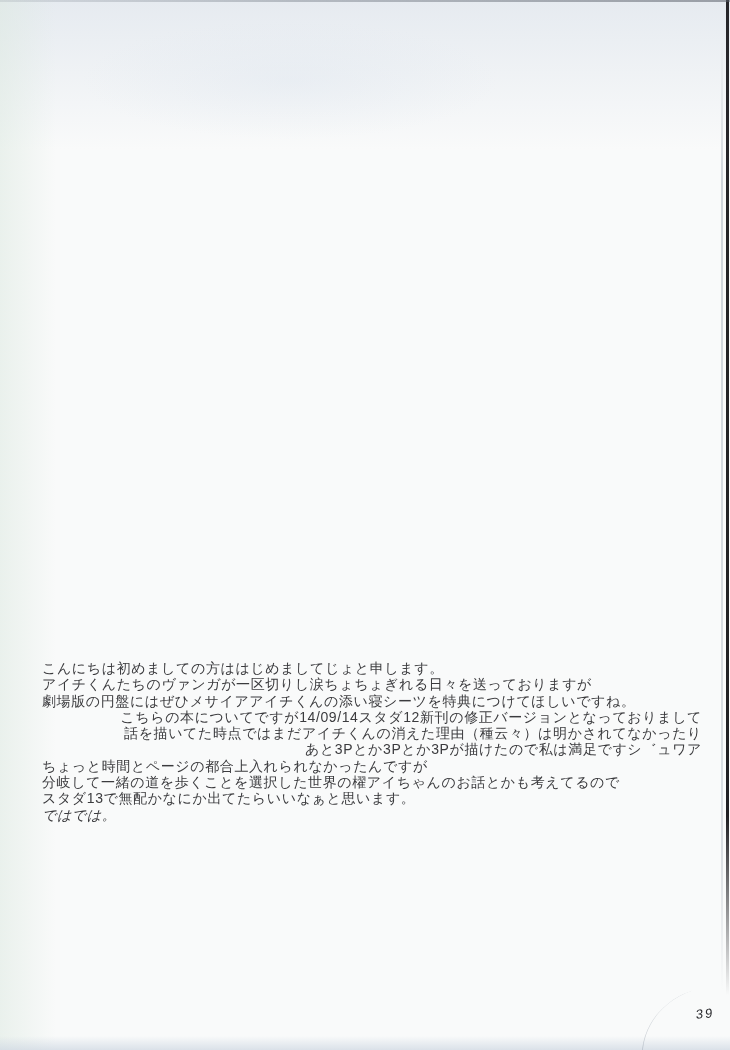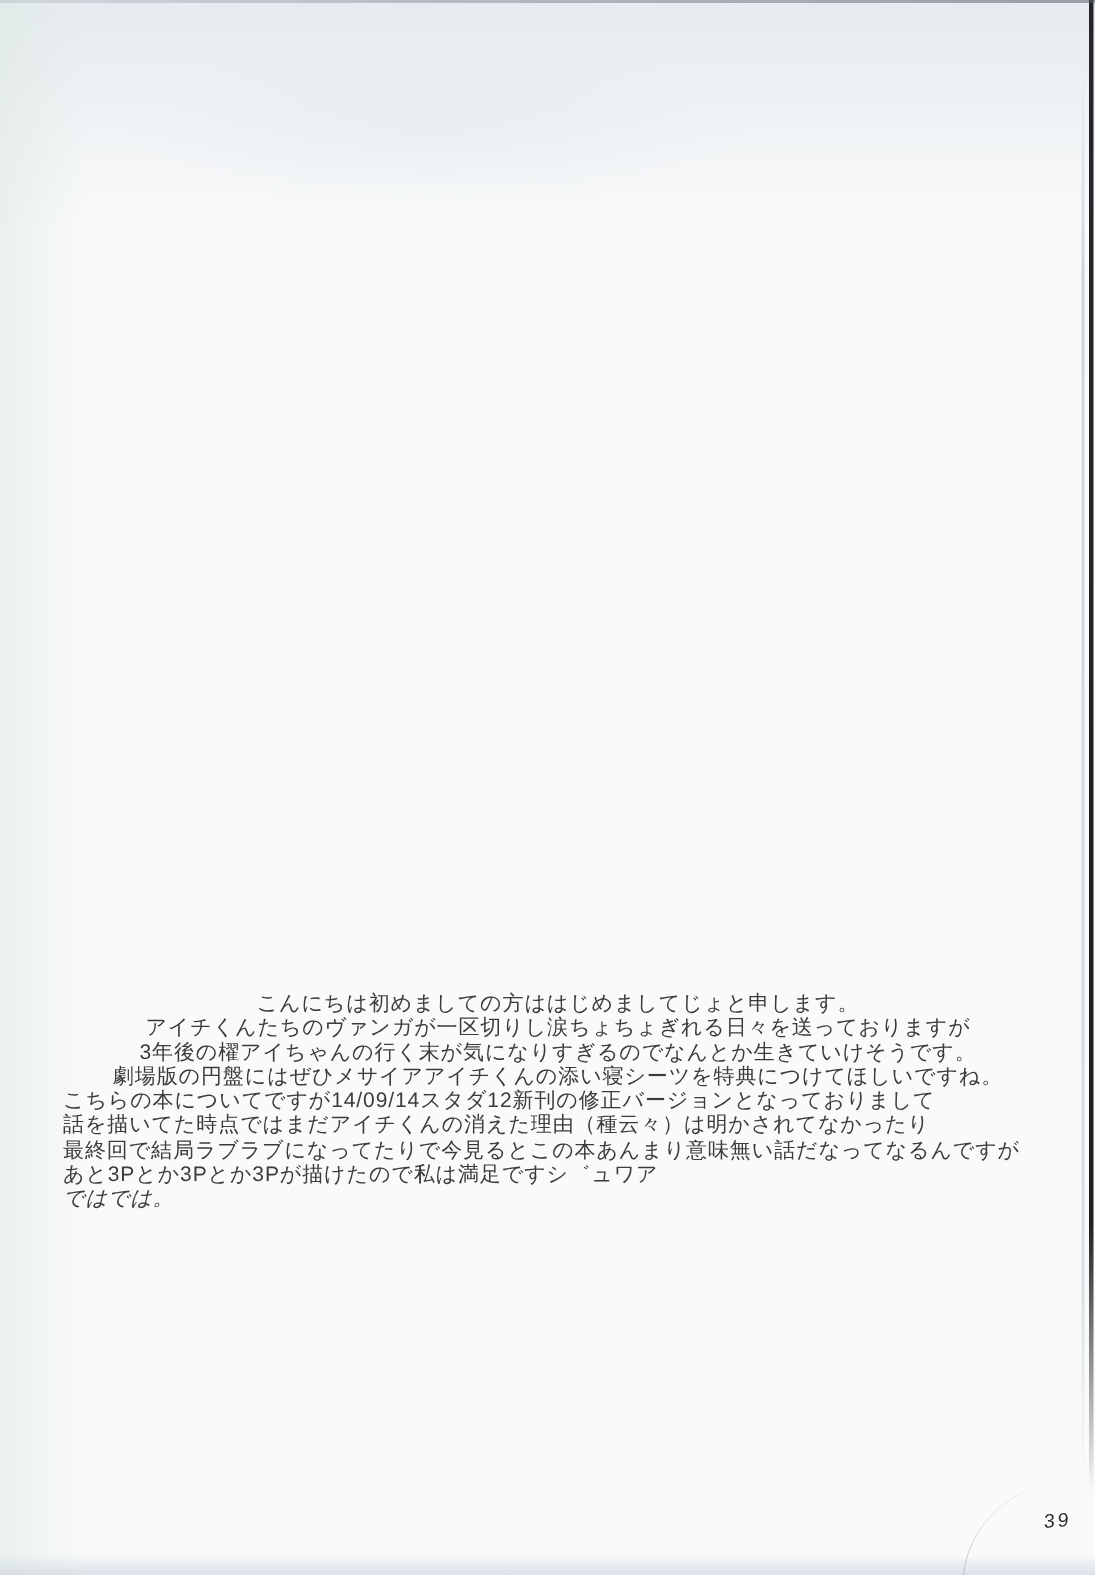--- a/index.html
+++ b/index.html
@@ -59,22 +59,22 @@
     position: absolute;
     left: 42px;
     top: 660px;
     width: 660px;
     font-size: 14px;
     line-height: 16.3px;
     letter-spacing: 0.6px;
     color: #3b3b3e;
   }
   .afterword p { margin: 0; padding: 0; }
-  .para-1 { margin-bottom: 16px; text-align: center; }
-  .para-2 { margin-bottom: 19px; }
+  .para-1 { margin-bottom: 16px; }
+  .para-2 { margin-bottom: 19px; text-align: right; }
   .para-3 { margin-bottom: 15px; }
   .closing { margin-bottom: 30px; font-style: italic; }
   .line { display: block; white-space: pre; }
   .page-number {
     position: absolute;
     left: 696px;
     top: 1006px;
     font-size: 13px;
     letter-spacing: 2px;
     color: #2c2c30;
@@ -88,28 +88,31 @@
 
   <div class="tint-top"></div>
   <div class="tint-left"></div>
   <div class="tint-blotch"></div>
   <div class="tint-bottom"></div>
 
   <div class="afterword">
     <p class="para-1">
       <span class="line">こんにちは初めましての方ははじめましてじょと申します。</span>
       <span class="line">アイチくんたちのヴァンガが一区切りし涙ちょちょぎれる日々を送っておりますが</span>
-      <span class="line">3年後の櫂アイちゃんの行く末が気になりすぎるのでなんとか生きていけそうです。</span>
       <span class="line">劇場版の円盤にはぜひメサイアアイチくんの添い寝シーツを特典につけてほしいですね。</span>
     </p>
     <p class="para-2">
       <span class="line">こちらの本についてですが14/09/14スタダ12新刊の修正バージョンとなっておりまして</span>
       <span class="line">話を描いてた時点ではまだアイチくんの消えた理由（種云々）は明かされてなかったり</span>
-      <span class="line">最終回で結局ラブラブになってたりで今見るとこの本あんまり意味無い話だなってなるんですが</span>
       <span class="line">あと3Pとか3Pとか3Pが描けたので私は満足ですシ゛ュワア</span>
+    </p>
+    <p class="para-3">
+      <span class="line">ちょっと時間とページの都合上入れられなかったんですが</span>
+      <span class="line">分岐して一緒の道を歩くことを選択した世界の櫂アイちゃんのお話とかも考えてるので</span>
+      <span class="line">スタダ13で無配かなにか出てたらいいなぁと思います。</span>
     </p>
     <p class="closing">ではでは。</p>
   </div>
 
   <div class="page-number">39</div>
 
   <div class="page-curl"></div>
   <div class="edge-right-light"></div>
   <div class="edge-right-dark"></div>
   <div class="edge-top"></div>

